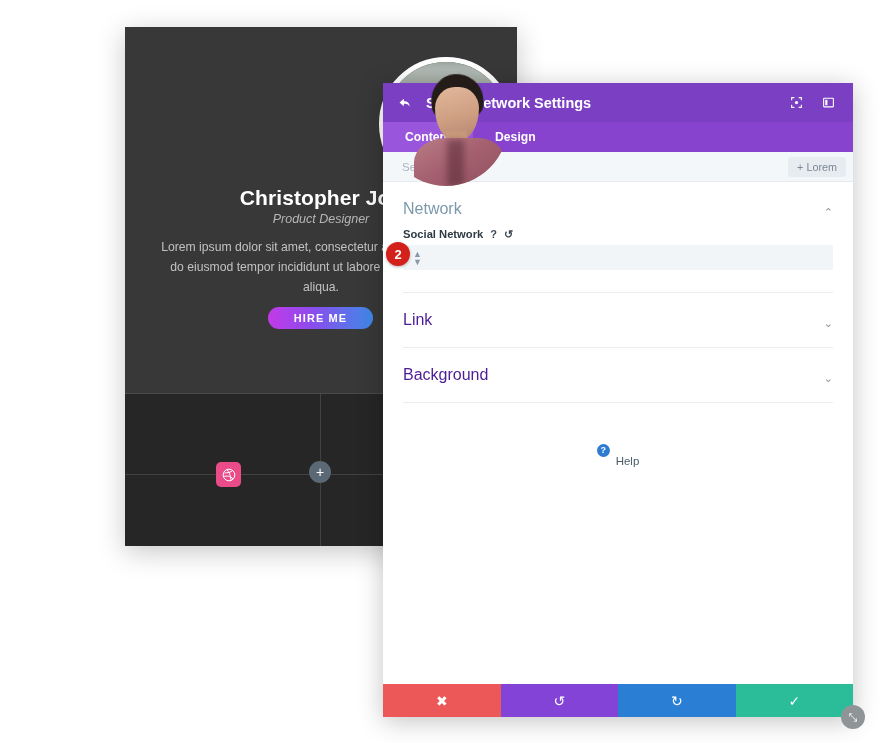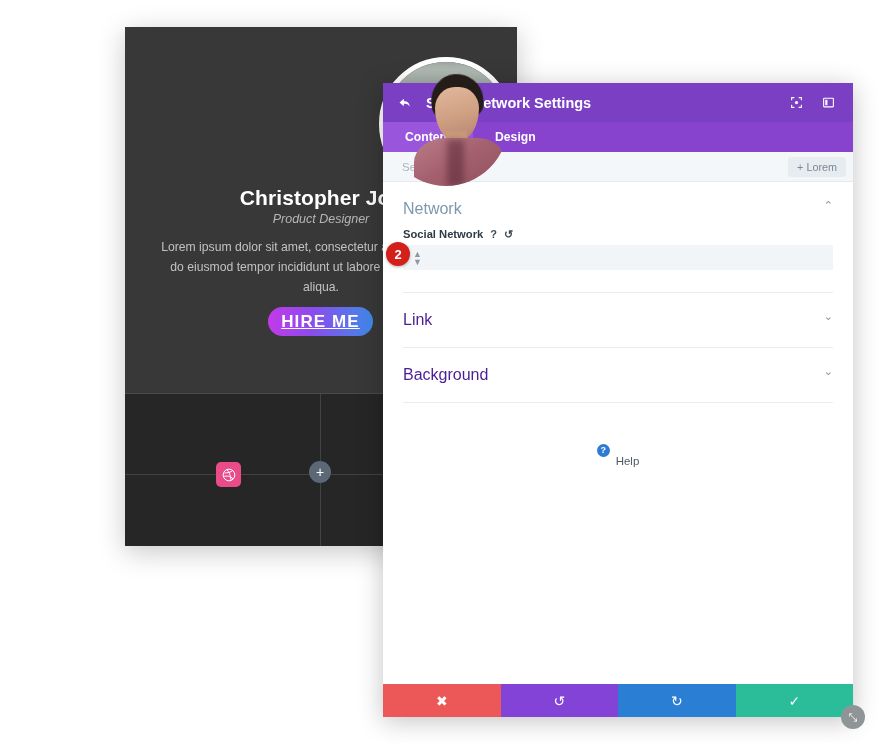--- a/index.html
+++ b/index.html
@@ -151,31 +151,30 @@
     top: 210px;
     font-size: 12.2px;
     line-height: 20px;
     color: #c2c2c2;
   }
   .hire-btn {
     position: absolute;
     left: 143px;
     top: 280px;
     width: 105px;
-    height: 29px;
+    height: 22px;
     border: none;
     border-radius: 19px;
     background: linear-gradient(to right, #c23ae8 0%, #8b4ced 42%, #3e8ae8 100%);
     color: #ffffff;
-    font-size: 17px;
+    font-size: 11px;
     font-weight: bold;
     letter-spacing: 1.1px;
     font-family: "Liberation Sans", sans-serif;
     cursor: pointer;
-    text-decoration: underline;
   }
 
   .card-bottom {
     position: relative;
     height: 153px;
     background: #262626;
     border-top: 1px solid #4a4a4a;
   }
   .grid-h {
     position: absolute;
@@ -321,21 +320,21 @@
     flex: 1;
     background: #ffffff;
     overflow: hidden;
     position: relative;
   }
   .section {
     padding: 0 20px;
   }
   .section-head {
     display: flex;
-    align-items: flex-start;
+    align-items: flex-end;
     justify-content: space-between;
     padding: 18px 0 10px 0;
     cursor: pointer;
   }
   .section-title {
     font-size: 16px;
     color: #7c99ab;
   }
   .section-title.collapsed { color: #4c1d95; }
   .chev {

